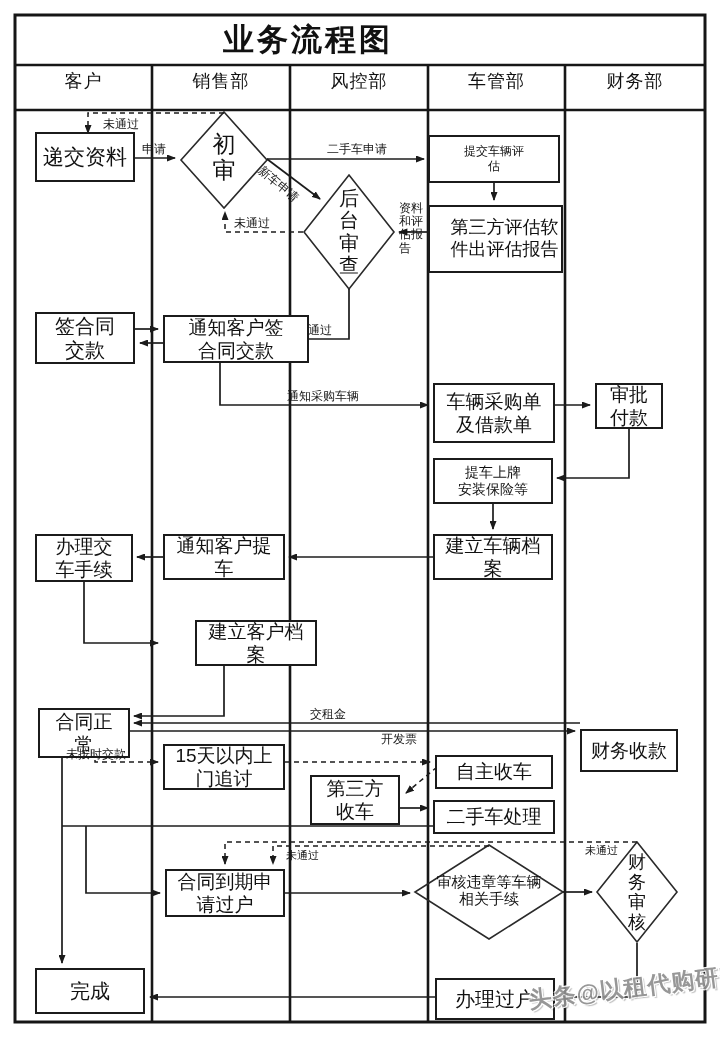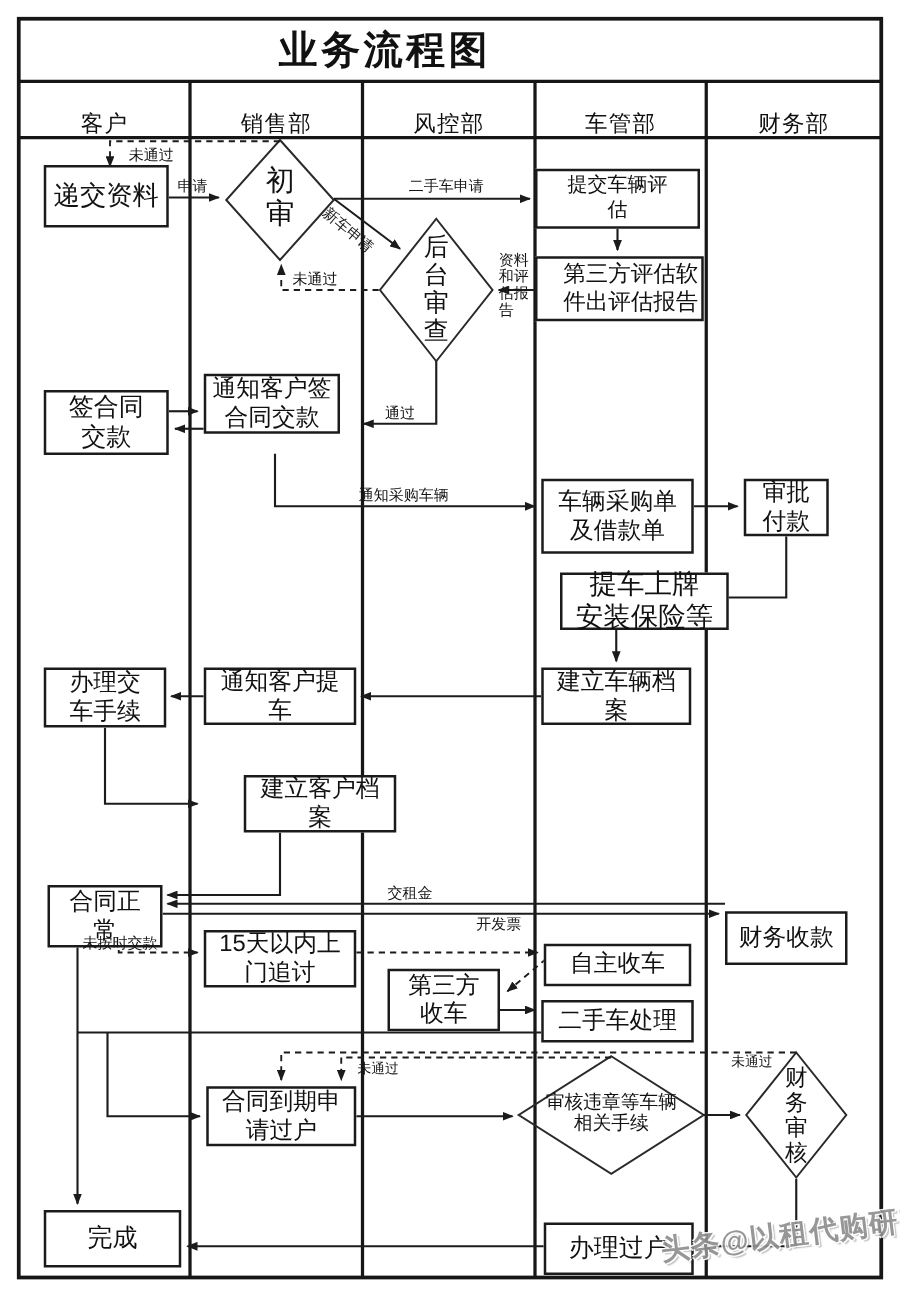--- a/index.html
+++ b/index.html
@@ -17,21 +17,21 @@
     position:absolute;background:#fff;border:2px solid #1b1b1b;
     display:flex;align-items:center;justify-content:center;text-align:center;
     white-space:pre-line;line-height:1.22;font-size:19px;box-sizing:border-box;
   }
   .title{
     position:absolute;left:15px;top:15px;width:586px;height:50px;
     display:flex;align-items:center;justify-content:center;
     font-size:31px;font-weight:600;letter-spacing:3px;
   }
   .lane-h{
-    position:absolute;top:83px;height:32px;display:flex;align-items:center;justify-content:center;
+    position:absolute;top:65px;height:32px;display:flex;align-items:center;justify-content:center;
     font-size:18px;letter-spacing:1px;
   }
   .lbl{position:absolute;font-size:12px;color:#151515;white-space:pre-line;line-height:1.1;}
   .vtext{
     position:absolute;text-align:center;word-break:break-all;white-space:pre-line;
     line-height:1.12;background:transparent;
   }
   #watermark{
     position:absolute;left:527px;top:985px;width:190px;font-size:23px;font-weight:700;
     color:#8f8f8f;transform:rotate(-7deg);transform-origin:left top;letter-spacing:1px;
@@ -108,41 +108,41 @@
 
   <div class="node" style="left:35px;top:132px;width:100px;height:50px;font-size:21px;">递交资料</div>
   <div class="node" style="left:35px;top:312px;width:100px;height:52px;font-size:20px;">签合同
 交款</div>
   <div class="node" style="left:35px;top:534px;width:98px;height:48px;">办理交
 车手续</div>
   <div class="node" style="left:38px;top:708px;width:92px;height:50px;text-align:center;">合同正
 常</div>
   <div class="node" style="left:35px;top:968px;width:110px;height:46px;font-size:20px;">完成</div>
 
-  <div class="node" style="left:163px;top:299px;width:109px;height:48px;">通知客户签
+  <div class="node" style="left:163px;top:315px;width:146px;height:48px;">通知客户签
 合同交款</div>
   <div class="node" style="left:163px;top:534px;width:122px;height:46px;">通知客户提
 车</div>
   <div class="node" style="left:163px;top:620px;width:122px;height:46px;margin-left:32px;">建立客户档
 案</div>
   <div class="node" style="left:163px;top:744px;width:122px;height:46px;">15天以内上
 门追讨</div>
   <div class="node" style="left:165px;top:869px;width:120px;height:48px;">合同到期申
 请过户</div>
 
   <div class="node" style="left:310px;top:775px;width:90px;height:50px;">第三方
 收车</div>
 
-  <div class="node" style="left:428px;top:135px;width:132px;height:48px;font-size:16px;">提交车辆评
+  <div class="node" style="left:428px;top:135px;width:132px;height:48px;font-size:12px;">提交车辆评
 估</div>
-  <div class="node" style="left:428px;top:205px;width:135px;height:52px;font-size:18px;padding-left:18px;">第三方评估软
+  <div class="node" style="left:428px;top:205px;width:135px;height:68px;font-size:18px;padding-left:18px;">第三方评估软
 件出评估报告</div>
   <div class="node" style="left:433px;top:383px;width:122px;height:60px;">车辆采购单
 及借款单</div>
-  <div class="node" style="left:448px;top:458px;width:135px;height:46px;font-size:22px;">提车上牌
+  <div class="node" style="left:433px;top:458px;width:120px;height:46px;font-size:14px;">提车上牌
 安装保险等</div>
   <div class="node" style="left:433px;top:534px;width:120px;height:46px;">建立车辆档
 案</div>
   <div class="node" style="left:435px;top:755px;width:118px;height:34px;">自主收车</div>
   <div class="node" style="left:433px;top:800px;width:122px;height:34px;">二手车处理</div>
   <div class="node" style="left:435px;top:978px;width:120px;height:42px;font-size:20px;">办理过户</div>
 
   <div class="node" style="left:595px;top:383px;width:68px;height:46px;">审批
 付款</div>
   <div class="node" style="left:580px;top:692px;width:98px;height:43px;margin-top:37px;">财务收款</div>

